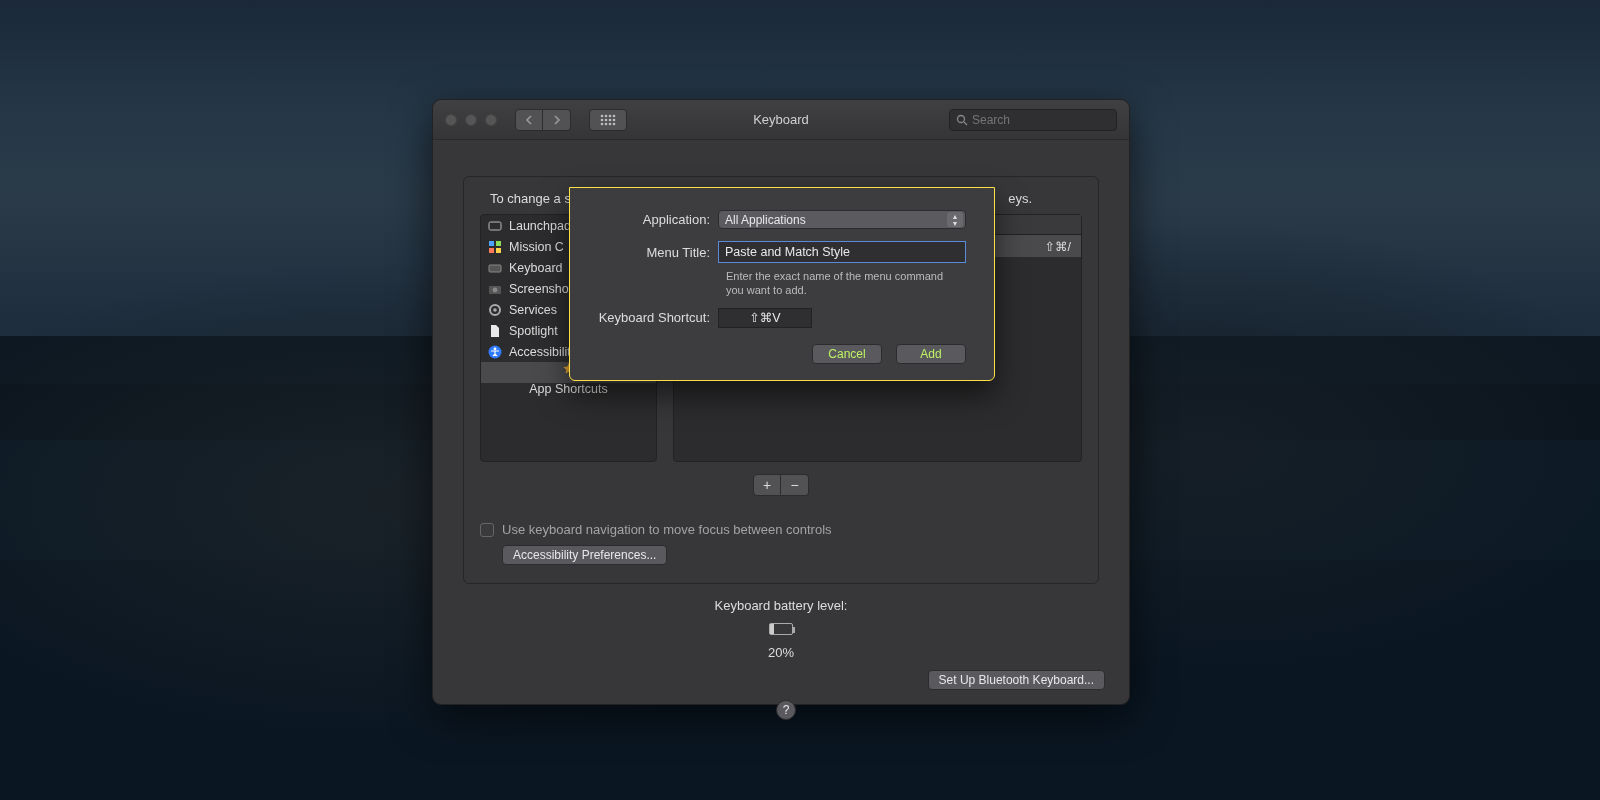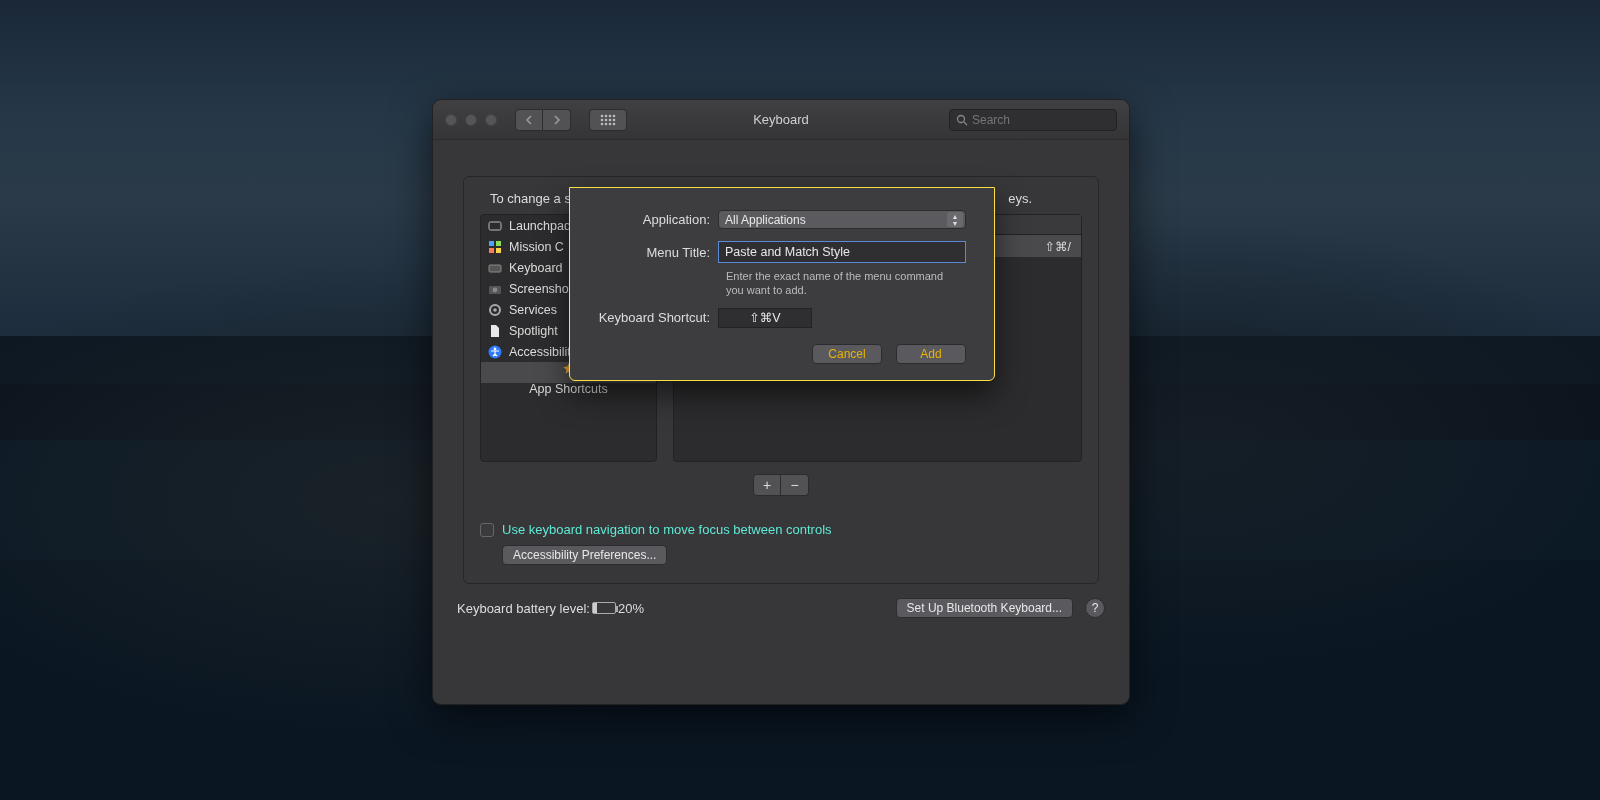--- a/index.html
+++ b/index.html
@@ -49,25 +49,25 @@
   .catlist .row.sel { background:#4a4a4d;flex-direction:column;}
   .ci { width:16px; height:16px; border-radius:3px; display:flex; align-items:center; justify-content:center; font-size:10px;}
   .rightlist { flex:1; height:248px; background:#2c2c2e; border:1px solid #222; border-radius:4px;}
   .rightlist .head { height:20px; background:#3a3a3d; border-bottom:1px solid #222;}
   .rightlist .rrow { height:22px; display:flex; align-items:center; justify-content:space-between; padding:0 10px; color:#ddd; font-size:12.5px; background:#4a4a4d;}
   .pm { display:flex; margin:12px auto 0 auto; width:56px;}
   .pm button{ width:28px; height:22px; background:#525255; border:1px solid #2c2c2e; color:#ddd; font-size:14px; display:flex; align-items:center; justify-content:center;}
   .pm button:first-child{border-radius:4px 0 0 4px;}
   .pm button:last-child{border-radius:0 4px 4px 0; border-left:none;}
   .kbblock{ margin-top:26px;}
-  .chkrow{ display:flex; align-items:center; gap:8px; color:#5eead4; font-size:13px;margin-top:14px;}
+  .chkrow{ display:flex; align-items:center; gap:8px; color:#a3a3a3; font-size:13px;margin-top:14px;}
   .chkrow .box{ width:14px; height:14px; border:1px solid #666; border-radius:3px; background:#3a3a3d;}
   .hint{ color:#bbb; font-size:11.5px; line-height:1.4; margin-left:22px; margin-top:4px;}
   .accbtn{ margin-left:22px; margin-top:8px; height:20px; padding:0 10px; background:#5a5a5e; border:1px solid #2c2c2e; border-radius:4px; color:#e8e8ea; font-size:12px;}
-  .footer{ display:flex; align-items:center; padding: 14px 24px 0 24px; gap:2px; color:#ddd; font-size:13px;}
+  .footer{ display:flex; align-items:center; padding: 14px 24px 0 24px; gap:10px; color:#ddd; font-size:13px;flex-direction:column;}
   .batt{ width:24px; height:12px; border:1px solid #aaa; border-radius:2px; position:relative;}
   .batt::after{content:""; position:absolute; right:-3px; top:3px; width:2px; height:6px; background:#aaa;}
   .batt .fill{ height:100%; background:#ccc;}
   .btbtn{ margin-left:auto; height:20px; padding:0 10px; background:#5a5a5e; border:1px solid #2c2c2e; border-radius:4px; color:#e8e8ea; font-size:12px;}
   .helpbtn{ width:20px; height:20px; border-radius:50%; background:#5a5a5e; border:1px solid #2c2c2e; color:#e8e8ea; font-size:12px; display:flex; align-items:center; justify-content:center; margin-left:10px;}
 
   
   .sheet {
     position:absolute; left:136px; top:39px; width:426px; background:#3d3d40;
     border:1px solid #fde047; border-radius:0 0 6px 6px; box-shadow: 0 14px 30px rgba(0,0,0,0.55);
@@ -75,21 +75,21 @@
     margin-top: 48px;
   }
   .frow{ display:flex; align-items:center; margin-bottom:12px;}
   .flabel{ width:120px; text-align:right; color:#ddd; font-size:13px; padding-right:8px;}
   .select{ flex:1; height:19px; background:#5b5b5f; border:1px solid #2c2c2e; border-radius:4px; display:flex; align-items:center; padding:0 6px; color:#e8e8ea; font-size:12px; position:relative;}
   .select .arrows{ position:absolute; right:2px; top:1px; bottom:1px; width:16px; background:#6a6a6e; border-radius:3px; display:flex; flex-direction:column; align-items:center; justify-content:center; font-size:7px; color:#ddd; line-height:7px;}
   .tinput{ flex:1; height:22px; background:#2f2f32; border:1px solid #5a8bd6; border-radius:0; color:#e8e8ea; font-size:12.5px; padding:0 6px; outline:none;}
   .mhint{ color:#bbb; font-size:11px; line-height:1.3; margin-left:128px; margin-top:-6px; margin-bottom:10px; padding-right:4px;}
   .scfield{ width:94px; height:20px; background:#2f2f32; border:1px solid #222; color:#e8e8ea; font-size:12.5px; display:flex; align-items:center; justify-content:center;}
   .sheetbtns{ display:flex; justify-content:flex-end; gap:14px; margin-top:16px;}
-  .mbtn{ width:70px; height:20px; background:#5a5a5e; border:1px solid #2c2c2e; border-radius:4px; color:#eab308; font-size:12px;}
+  .mbtn{ width:70px; height:20px; background:#5a5a5e; border:1px solid #2c2c2e; border-radius:4px; color:#bef264; font-size:12px;}
   svg{display:block;}
 </style>
 </head>
 <body>
 
 <div class="window">
   <div class="titlebar">
     <div class="traffic">
       <span></span>
       <span></span>

